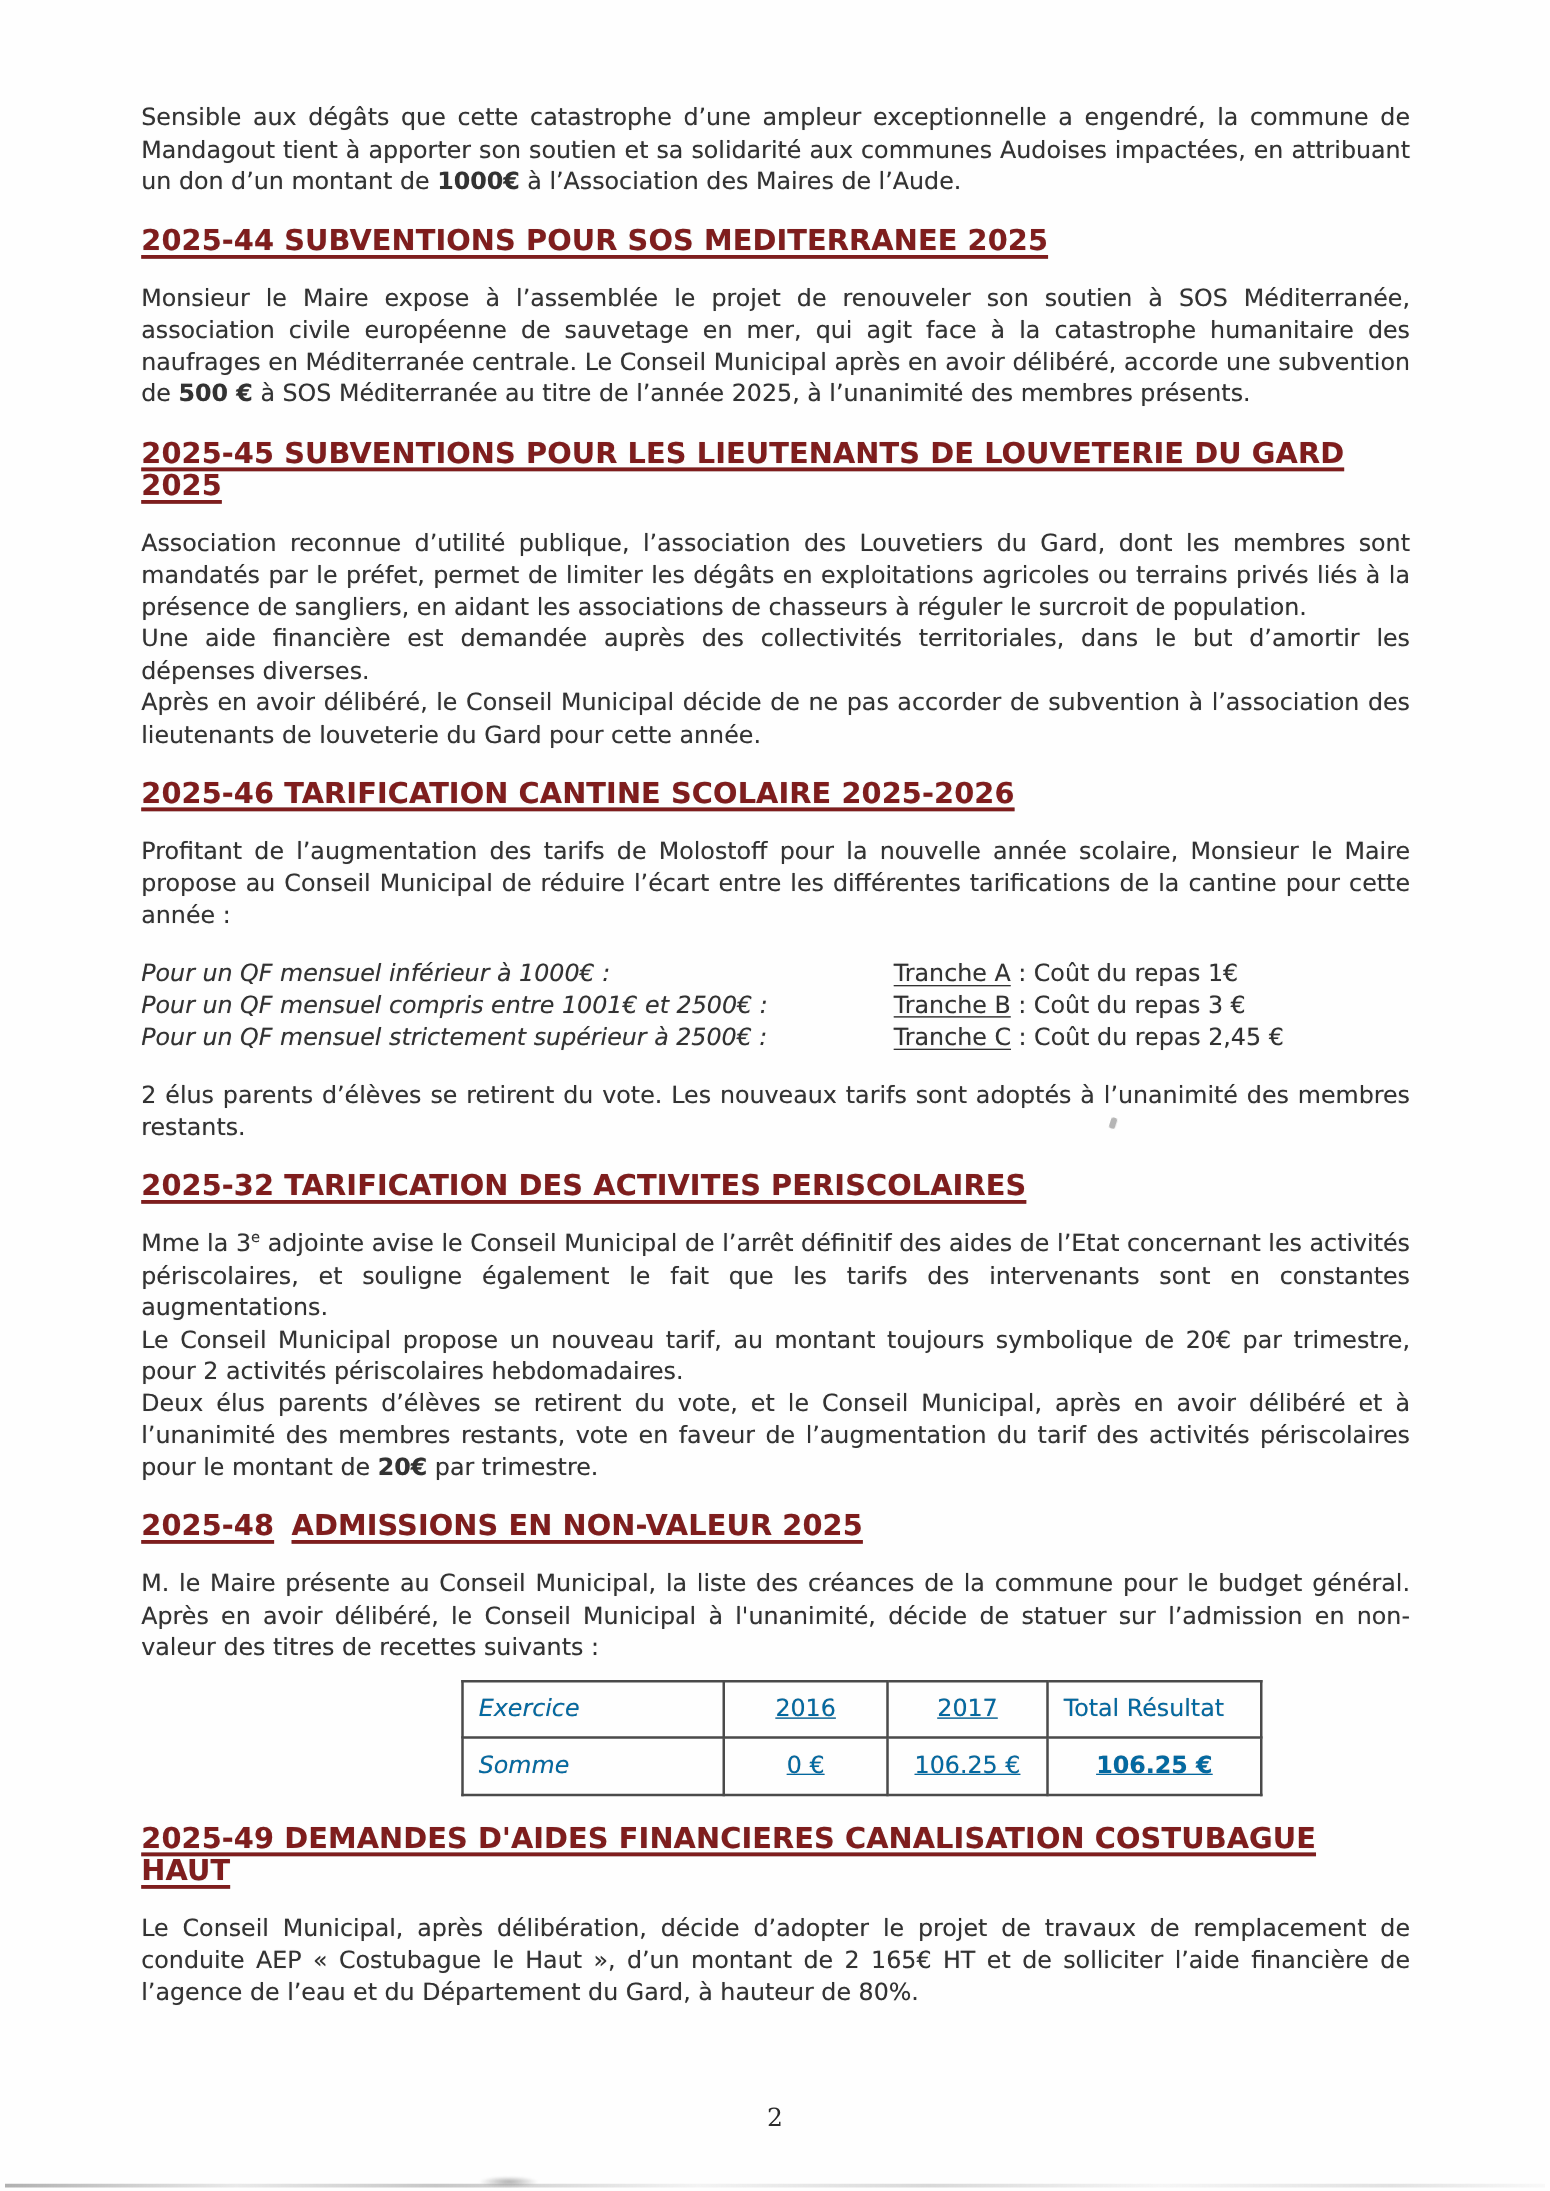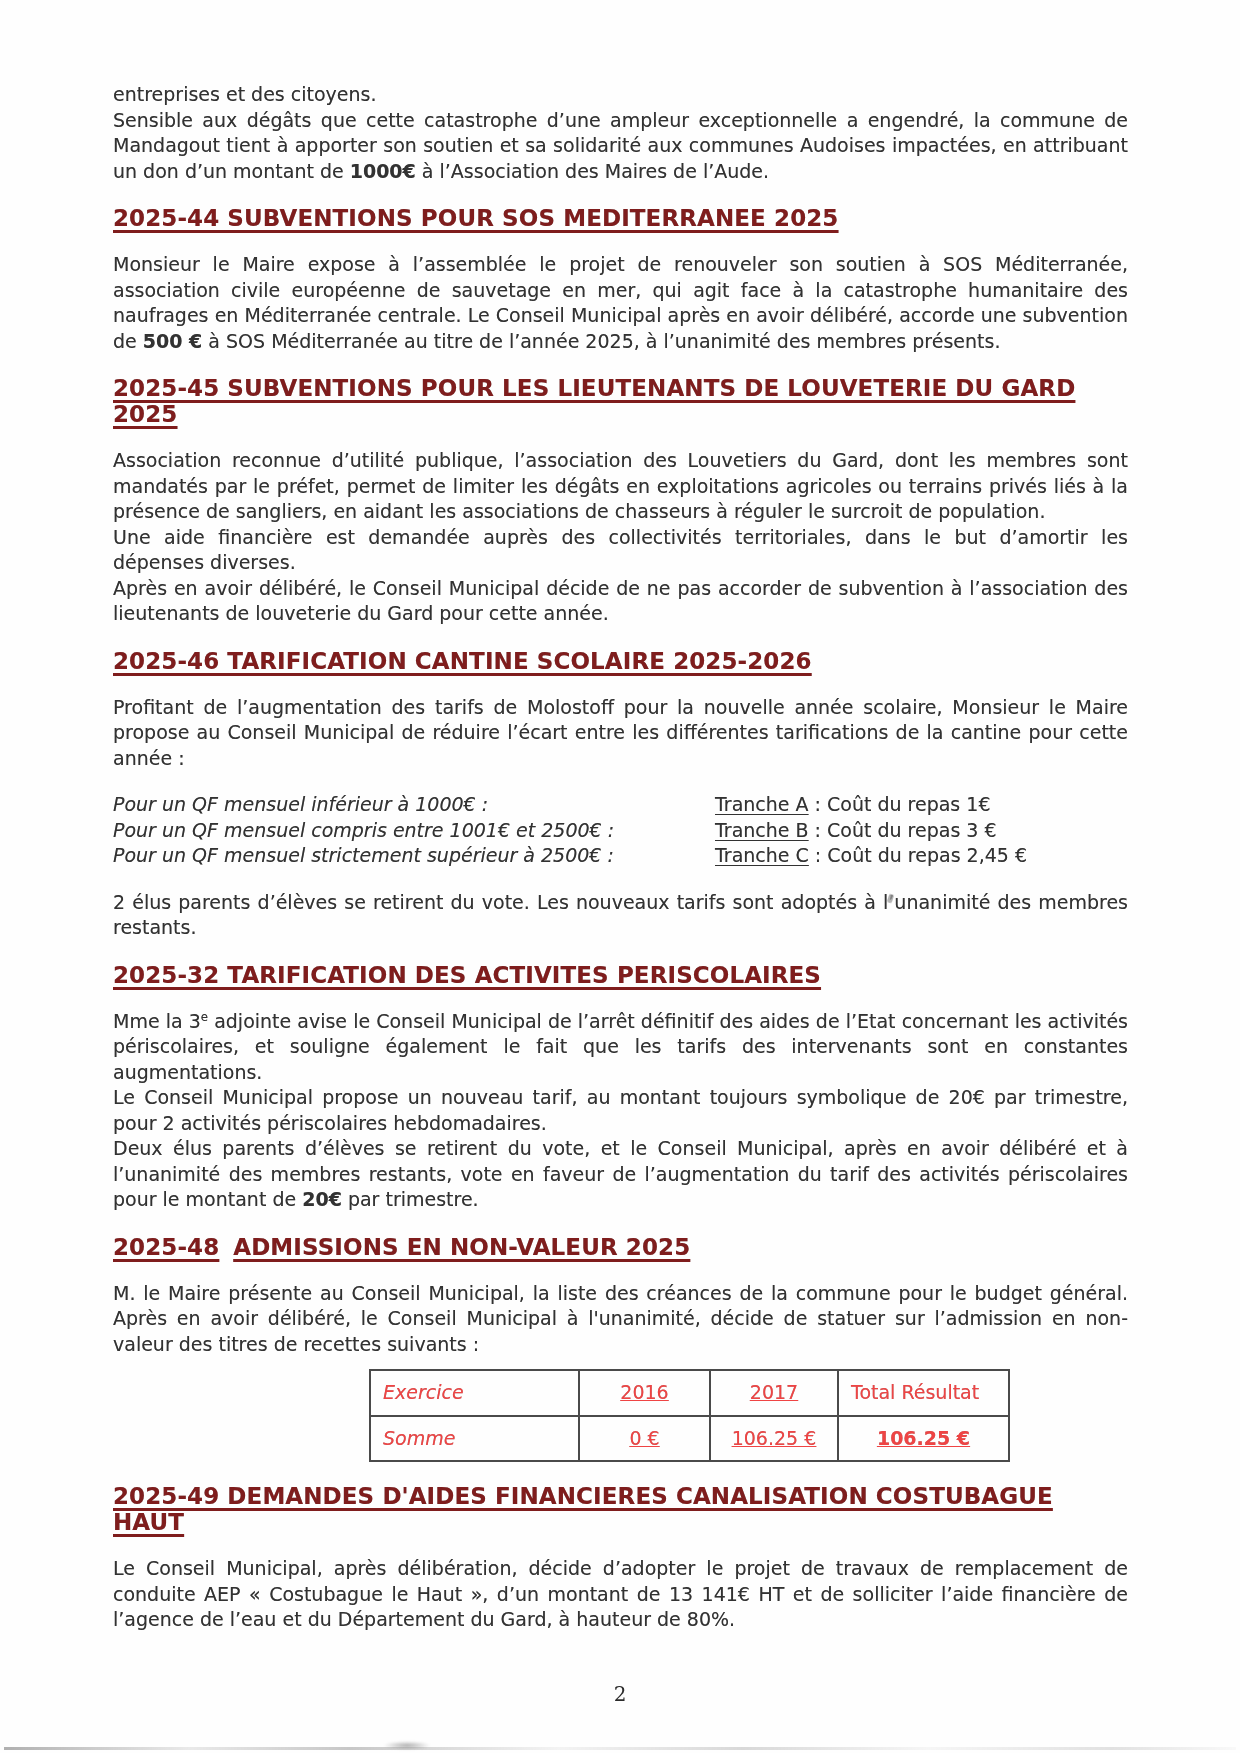--- a/index.html
+++ b/index.html
@@ -35,21 +35,21 @@
   .sup{font-size:.62em;vertical-align:super;line-height:0;}
   
   .qf-row{white-space:nowrap;}
   .qf-left{display:inline-block;width:602px;font-style:italic;}
   .qf-right{}
   
   .nv-table{
     border-collapse:collapse;
     margin:12px 0 21px 256px;
     font-size:19px;line-height:25.5px;
-    color:#ef4444;
+    color:#0369a1;
   }
   .nv-table td{
     border:2px solid #4a4a4a;
     padding:9px 12px;
     background:#fefefe;
   }
   .col-exercice{width:183px;}
   .col-2016{width:105px;}
   .col-2017{width:102px;}
   .col-total{width:145px;}
@@ -82,21 +82,20 @@
     background:radial-gradient(ellipse at center,rgba(110,110,110,.55),rgba(110,110,110,0) 70%);
     filter:blur(1px);
   }
 </style>
 </head>
 <body>
 
 <div class="page">
   <div class="content">
 
-    <p class="just">entreprises et des citoyens.</p>
     <p class="just mb"><span>Sensible aux dégâts que cette catastrophe d’une ampleur exceptionnelle a engendré, la commune de Mandagout tient à apporter son soutien et sa solidarité aux communes Audoises impactées, en attribuant un don d’un montant de </span><span class="b">1000€</span><span> à l’Association des Maires de l’Aude.</span></p>
 
     <h2><span class="hseg">2025-44 SUBVENTIONS POUR SOS MEDITERRANEE 2025</span></h2>
     <p class="just mb"><span>Monsieur le Maire expose à l’assemblée le projet de renouveler son soutien à SOS Méditerranée, association civile européenne de sauvetage en mer, qui agit face à la catastrophe humanitaire des naufrages en Méditerranée centrale. Le Conseil Municipal après en avoir délibéré, accorde une subvention de </span><span class="b">500 €</span><span> à SOS Méditerranée au titre de l’année 2025, à l’unanimité des membres présents.</span></p>
 
     <h2><span class="hseg">2025-45 SUBVENTIONS POUR LES LIEUTENANTS DE LOUVETERIE DU GARD 2025</span></h2>
     <div class="mb">
       <p class="just"><span>Association reconnue d’utilité publique, l’association des Louvetiers du Gard, dont les membres sont mandatés par le préfet, permet de limiter les dégâts en exploitations agricoles ou terrains privés liés à la présence de sangliers, en aidant les associations de chasseurs à réguler le surcroit de population.</span></p>
       <p class="just"><span>Une aide financière est demandée auprès des collectivités territoriales, dans le but d’amortir les dépenses diverses.</span></p>
       <p class="just"><span>Après en avoir délibéré, le Conseil Municipal décide de ne pas accorder de subvention à l’association des lieutenants de louveterie du Gard pour cette année.</span></p>
@@ -141,21 +140,21 @@
           <td class="col-exercice tl i">Somme</td>
           <td class="col-2016 tc">0 €</td>
           <td class="col-2017 tc">106.25 €</td>
           <td class="col-total tc b">106.25 €</td>
         </tr>
       </tbody>
     </table>
 
     <h2><span class="hseg">2025-49 DEMANDES D'AIDES FINANCIERES CANALISATION COSTUBAGUE HAUT</span></h2>
     <div>
-      <p class="just"><span>Le Conseil Municipal, après délibération, décide d’adopter le projet de travaux de remplacement de conduite AEP « Costubague le Haut », d’un montant de 13 141€ HT et de solliciter l’aide financière de l’agence de l’eau et du Département du Gard, à hauteur de 80%.</span></p>
+      <p class="just"><span>Le Conseil Municipal, après délibération, décide d’adopter le projet de travaux de remplacement de conduite AEP « Costubague le Haut », d’un montant de 2 165€ HT et de solliciter l’aide financière de l’agence de l’eau et du Département du Gard, à hauteur de 80%.</span></p>
     </div>
 
   </div>
 
   <div class="page-number">2</div>
 
   <div class="tick-artifact"></div>
   <div class="scan-edge"></div>
   <div class="scan-smudge"></div>
 </div>

